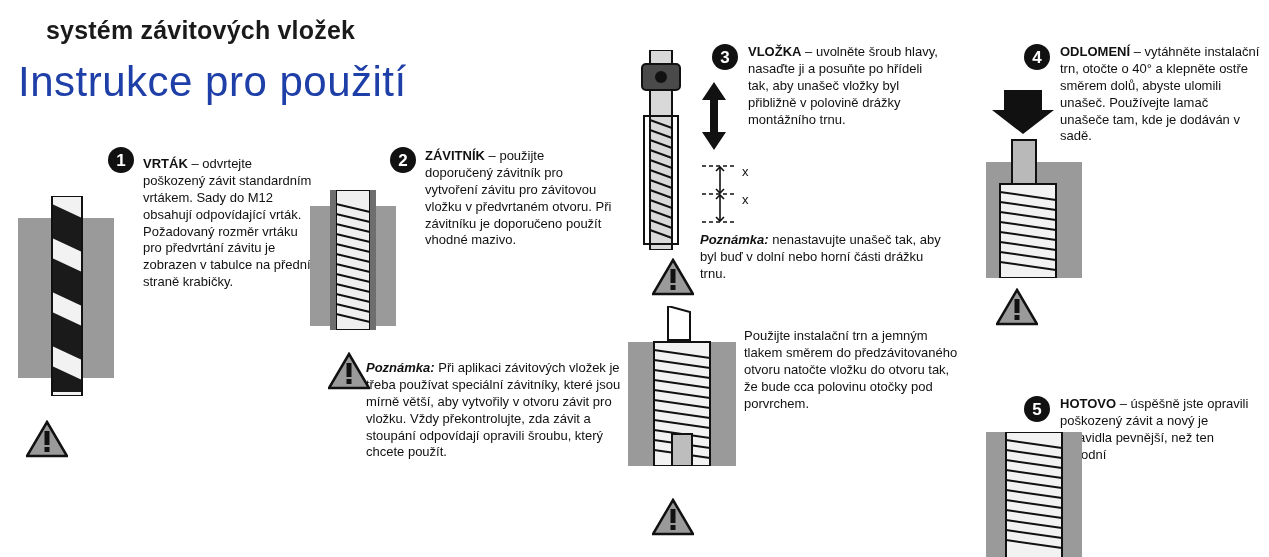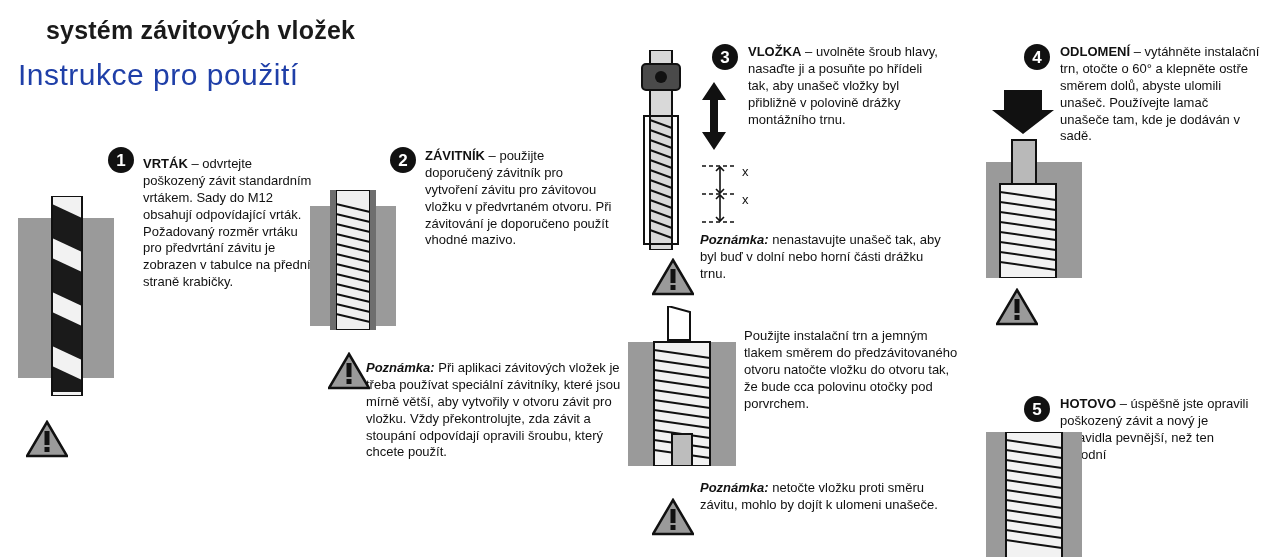--- a/index.html
+++ b/index.html
@@ -24,21 +24,21 @@
     top: 16px;
     font-size: 25px;
     font-weight: bold;
     color: #1a1a1a;
     letter-spacing: 0.2px;
   }
   .title {
     position: absolute;
     left: 18px;
     top: 58px;
-    font-size: 30px;
+    font-size: 42px;
     color: #1f3fa8;
     letter-spacing: 0.5px;
   }
 
   
   .step-num {
     position: absolute;
     width: 26px;
     height: 26px;
     border-radius: 50%;
@@ -97,21 +97,21 @@
     <rect x="34" y="0" width="30" height="200" fill="none" stroke="#111" stroke-width="2"></rect>
   </svg>
 
   <svg class="warn" style="left:26px; top:420px;" viewBox="0 0 42 38">
     <polygon points="21,2 41,36 1,36" fill="#9a9a9a" stroke="#111" stroke-width="2.5"></polygon>
     <rect x="18.5" y="11" width="5" height="14" fill="#111"></rect>
     <rect x="18.5" y="27" width="5" height="5" fill="#111"></rect>
   </svg>
 
   <div class="step-num" style="left:390px; top:147px;">2</div>
-  <div class="para" style="left:425px; top:148px; width:190px;"><span class="lead">ZÁVITNÍK</span><span> – použijte doporučený závitník pro vytvoření závitu pro závitovou vložku v předvrtaném otvoru. Při závitování je doporučeno použít vhodné mazivo.</span></div>
+  <div class="para" style="left:425px; top:148px; width:190px;"><span class="lead">ZÁVITNÍK</span><span> – použijte doporučený závitník pro vytvoření závitu pro závitovou vložku v předvrtaném otvoru. Při závitníku je doporučeno použít vhodné mazivo.</span></div>
 
   <svg class="ill" style="left:310px; top:190px;" width="86" height="140" viewBox="0 0 86 140">
     <rect x="0" y="16" width="86" height="120" fill="#9a9a9a"></rect>
     <rect x="26" y="0" width="34" height="140" fill="#efefef" stroke="#111" stroke-width="2"></rect>
     <g stroke="#111" stroke-width="2" fill="none">
       <path d="M26 14 L60 22"></path>
         <path d="M26 24 L60 32"></path>
         <path d="M26 34 L60 42"></path>
       <path d="M26 44 L60 52"></path>
         <path d="M26 54 L60 62"></path>
@@ -205,24 +205,23 @@
     <rect x="26" y="36" width="56" height="124" fill="none" stroke="#111" stroke-width="2"></rect>
     <rect x="44" y="128" width="20" height="32" fill="#bdbdbd" stroke="#111" stroke-width="2"></rect>
   </svg>
   <div class="para" style="left:744px; top:328px; width:220px;">Použijte instalační trn a jemným tlakem směrem do předzávitovaného otvoru natočte vložku do otvoru tak, že bude cca polovinu otočky pod porvrchem.</div>
 
   <svg class="warn" style="left:652px; top:498px;" viewBox="0 0 42 38">
     <polygon points="21,2 41,36 1,36" fill="#9a9a9a" stroke="#111" stroke-width="2.5"></polygon>
     <rect x="18.5" y="11" width="5" height="14" fill="#111"></rect>
     <rect x="18.5" y="27" width="5" height="5" fill="#111"></rect>
   </svg>
-  <div class="para" style="left:700px; top:480px; width:250px;"><span class="note-strong">Poznámka:</span><span> netočte vložku proti směru závitu, mohlo by dojít k ulomeni unašeče.</span></div>
 
   <div class="step-num" style="left:1024px; top:44px;">4</div>
-  <div class="para" style="left:1060px; top:44px; width:200px;"><span class="lead">ODLOMENÍ</span><span> – vytáhněte instalační trn, otočte o 60° a klepněte ostře směrem dolů, abyste ulomili unašeč. Používejte lamač unašeče tam, kde je dodáván v sadě.</span></div>
+  <div class="para" style="left:1060px; top:44px; width:200px;"><span class="lead">ODLOMENÍ</span><span> – vytáhněte instalační trn, otočte o 40° a klepněte ostře směrem dolů, abyste ulomili unašeč. Používejte lamač unašeče tam, kde je dodáván v sadě.</span></div>
 
   <svg class="ill" style="left:986px; top:88px;" width="96" height="190" viewBox="0 0 96 190">
     <path d="M18 2 L56 2 L56 22 L68 22 L37 46 L6 22 L18 22 Z" fill="#111"></path>
     <rect x="0" y="74" width="96" height="116" fill="#9a9a9a"></rect>
     <rect x="26" y="52" width="24" height="46" fill="#b9b9b9" stroke="#111" stroke-width="2"></rect>
     <rect x="14" y="96" width="56" height="94" fill="#f2f2f2" stroke="#111" stroke-width="2"></rect>
     <g stroke="#111" stroke-width="2" fill="none">
       <path d="M14 104 L70 112"></path>
         <path d="M14 114 L70 122"></path>
         <path d="M14 124 L70 132"></path>

